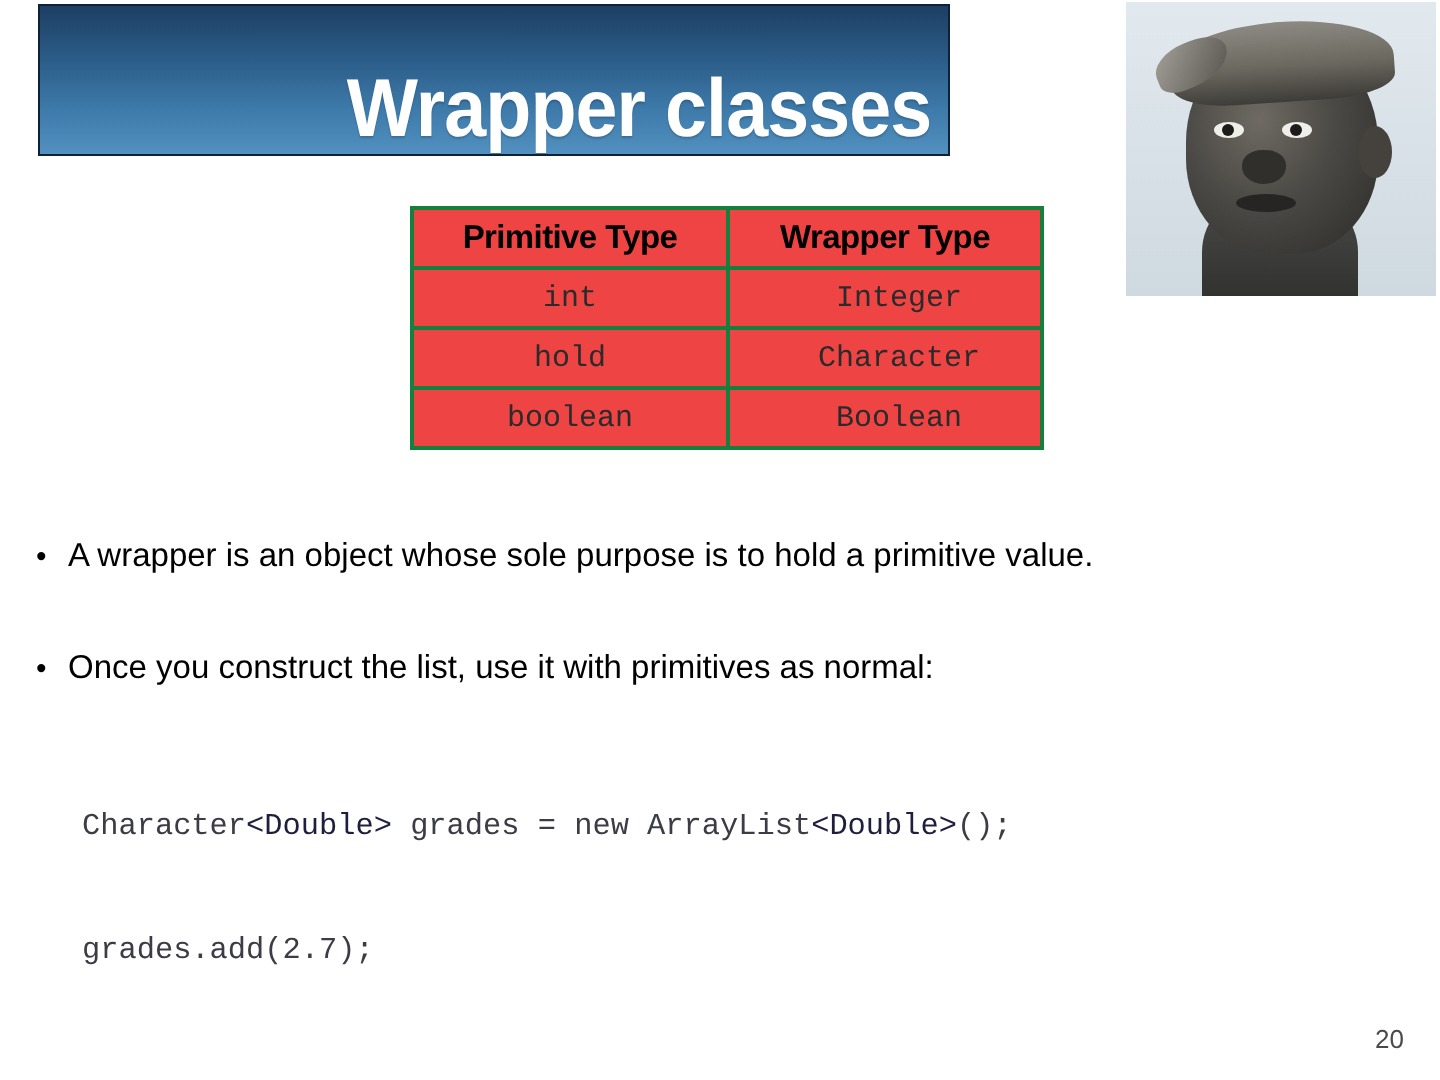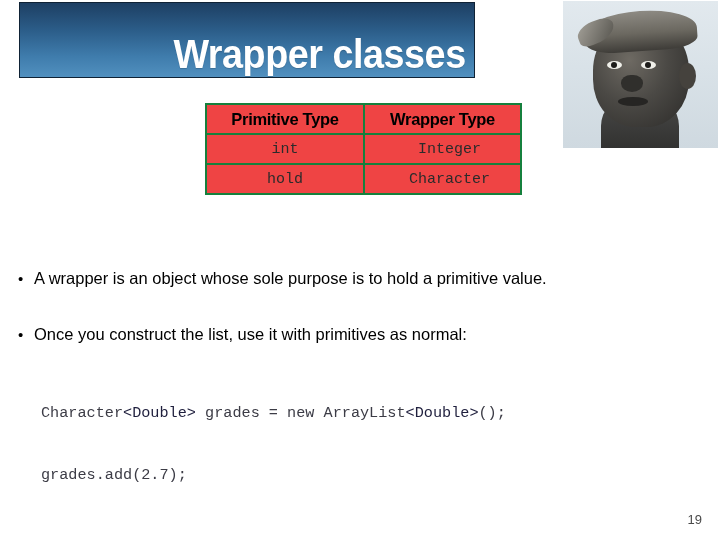--- a/index.html
+++ b/index.html
@@ -265,31 +265,35 @@
   </thead>
   <tbody>
     <tr>
       <td class="col-prim">int</td>
       <td class="col-wrap">Integer</td>
     </tr>
     <tr>
       <td class="col-prim">hold</td>
       <td class="col-wrap">Character</td>
     </tr>
+    <tr>
+      <td class="col-prim">boolean</td>
+      <td class="col-wrap">Boolean</td>
+    </tr>
   </tbody>
 </table>
 
 <div class="bullet-line" id="bullet-1">
   <span class="dot">•</span><span>A wrapper is an object whose sole purpose is to hold a primitive value.</span>
 </div>
 
 <div class="bullet-line" id="bullet-2">
   <span class="dot">•</span><span>Once you construct the list, use it with primitives as normal:</span>
 </div>
 
 <div id="code-block">
   <span class="code-line"><span>Character</span><span class="kw">&lt;Double&gt;</span><span> grades = new ArrayList</span><span class="kw">&lt;Double&gt;</span><span>();</span></span>
   <span class="code-line">grades.add(2.7);</span>
   
   
 </div>
 
-<div id="page-number">19</div>
+<div id="page-number">20</div>
 
 </body></html>

